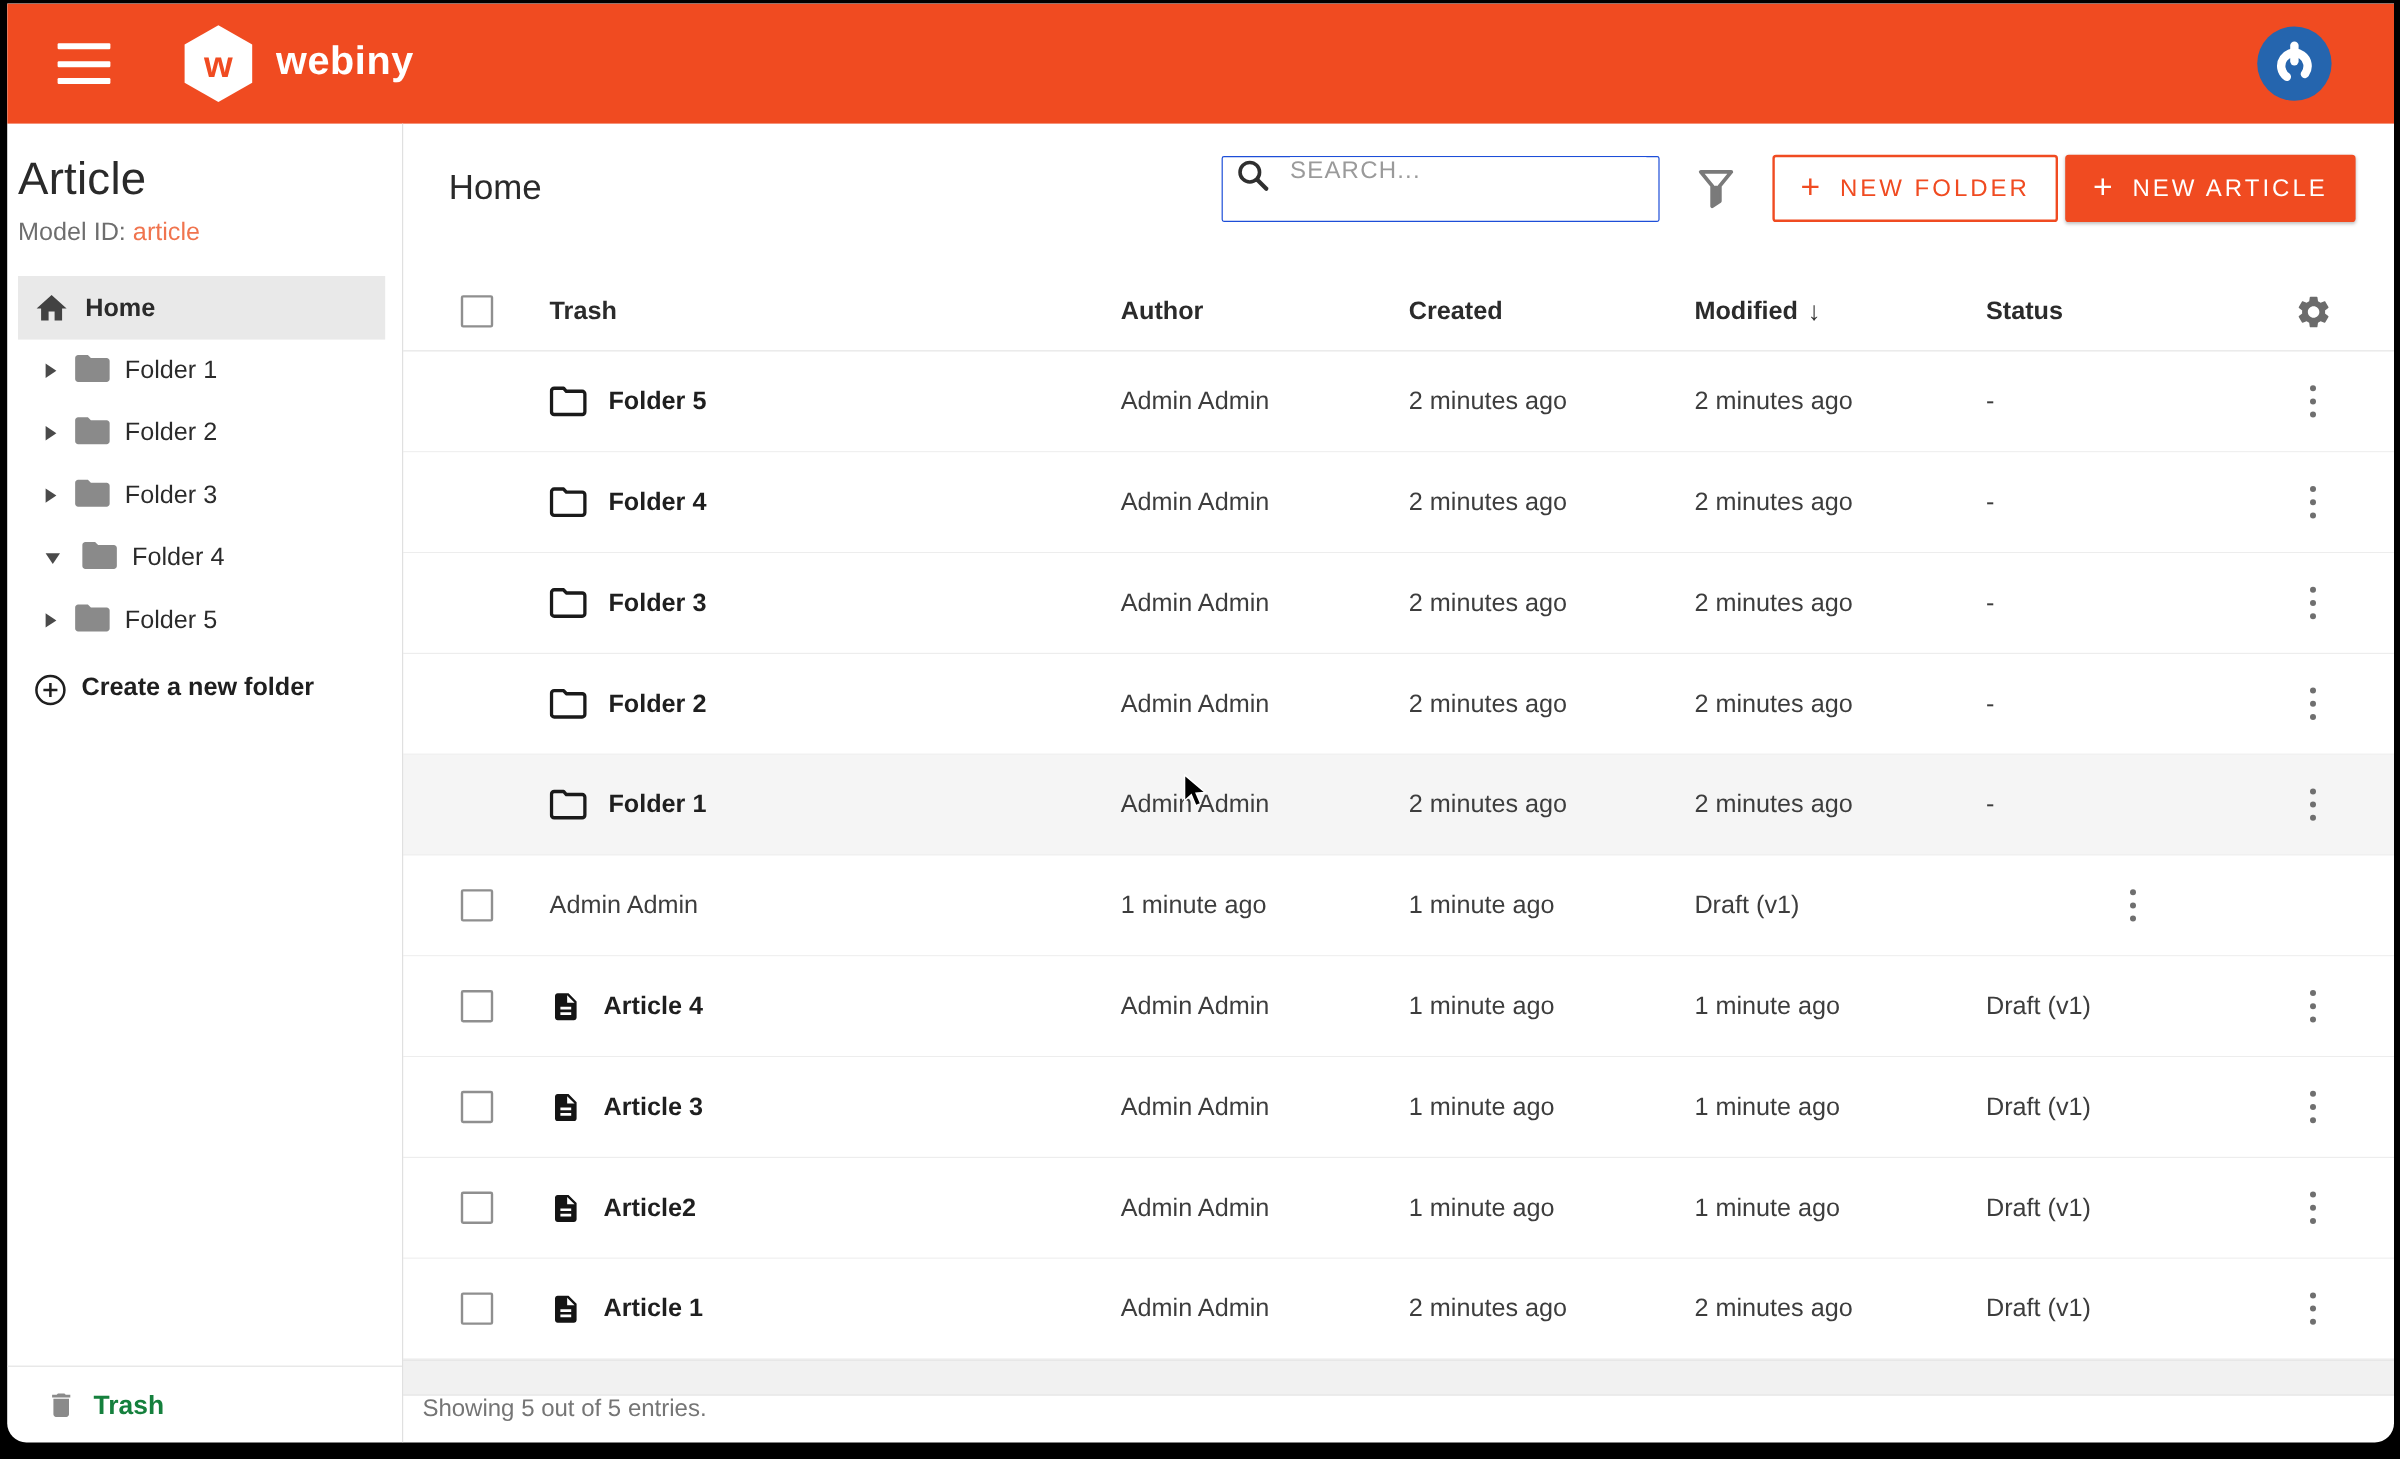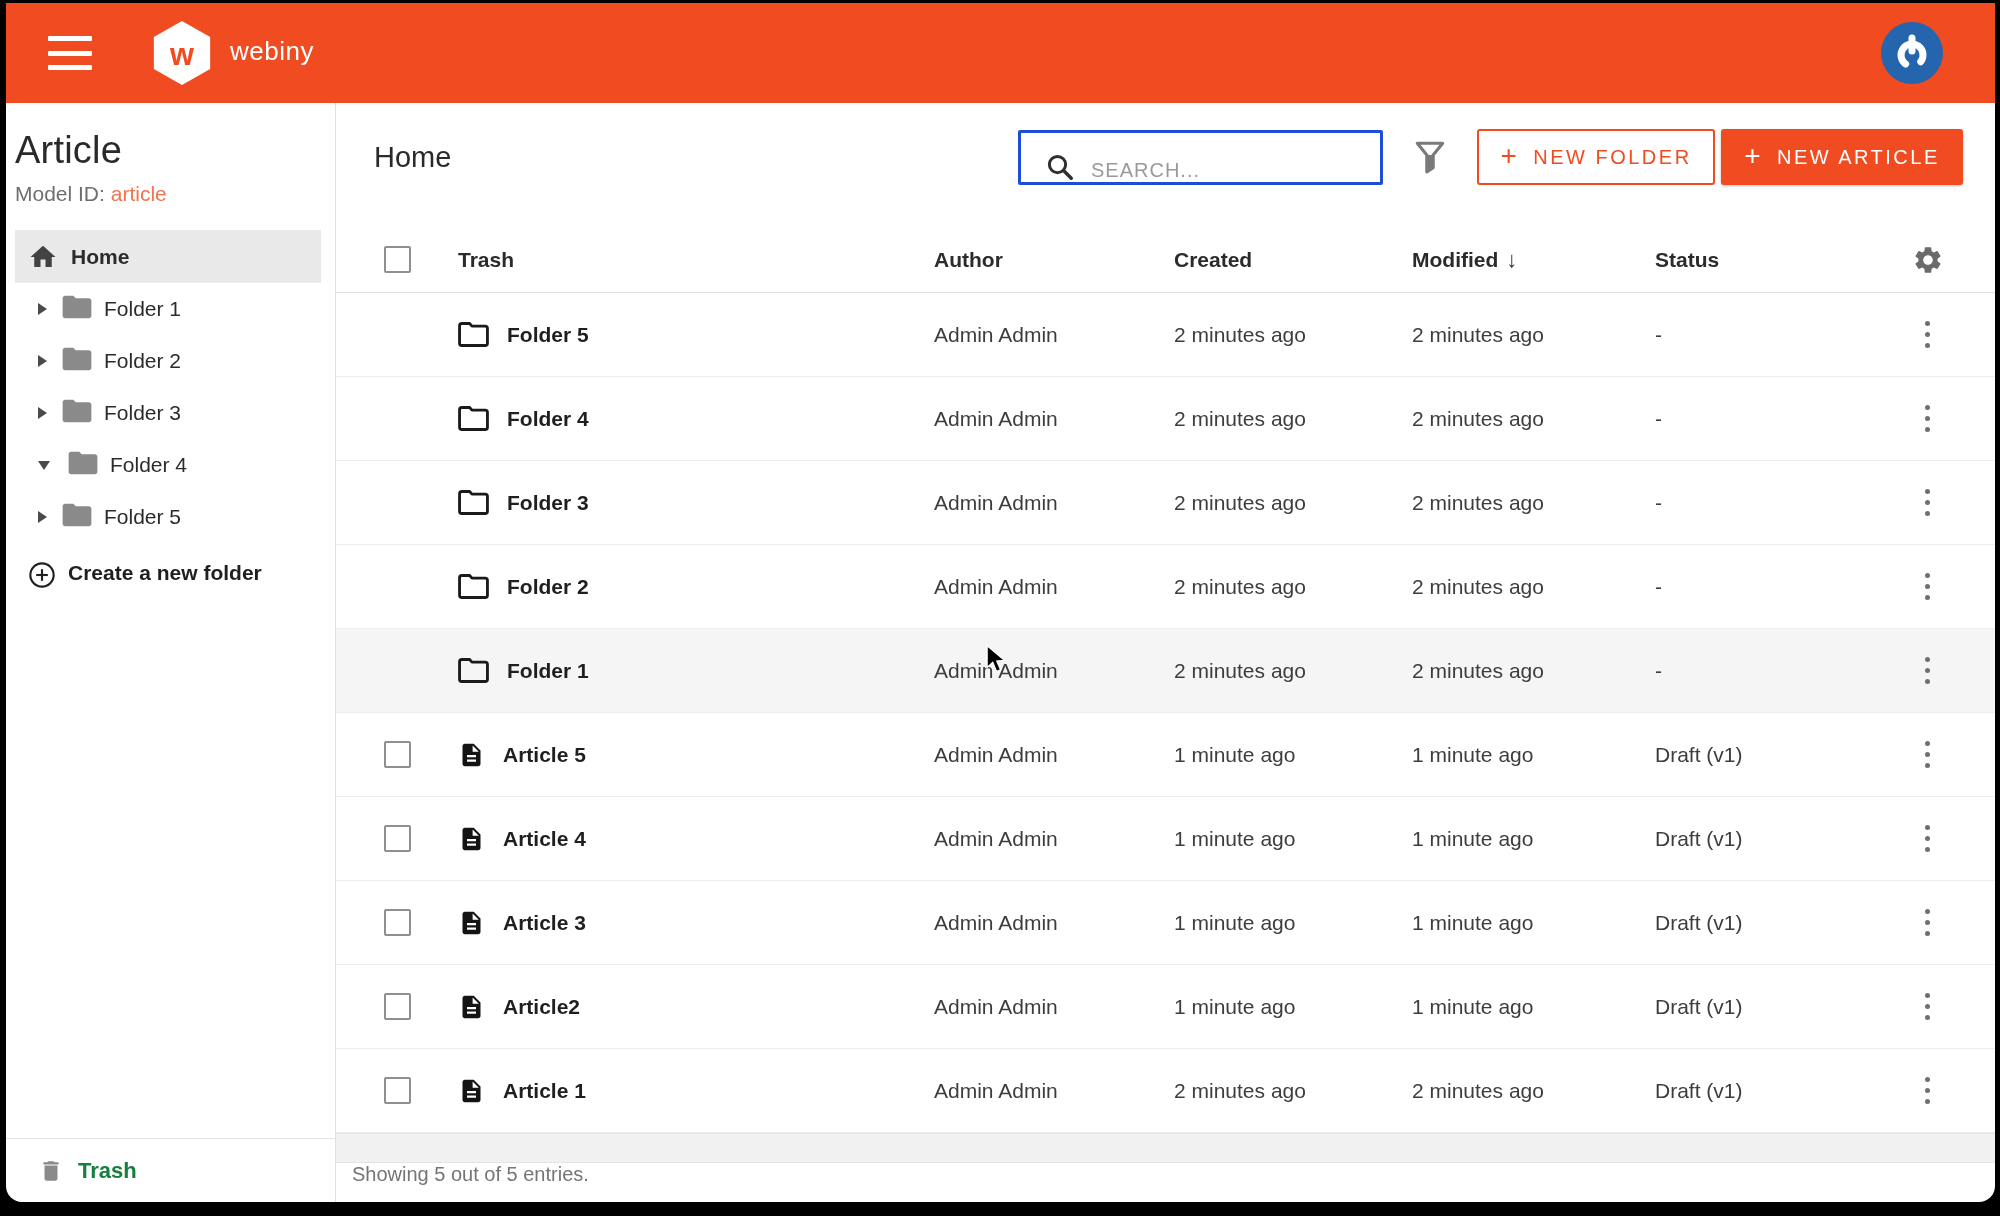--- a/index.html
+++ b/index.html
@@ -11,21 +11,21 @@
     display:flex; flex-direction:column; }
 
   
   .topnav { height:100px; background:#F04B21; flex:0 0 auto;
     display:flex; align-items:center; padding:0 30px; }
   .hamburger { width:44px; height:34px; display:flex; flex-direction:column;
     justify-content:space-between; margin-left:12px; cursor:pointer; }
   .hamburger span { display:block; height:5px; background:#fff; border-radius:1px; }
   .brand { display:flex; align-items:center; margin-left:58px; }
   .hex { width:64px; height:68px; }
-  .wordmark { color:#fff; font-size:26px; font-weight:normal; letter-spacing:.5px;
+  .wordmark { color:#fff; font-size:33px; font-weight:bold; letter-spacing:.5px;
     margin-left:16px; position:relative; top:-2px; }
   .avatar { margin-left:auto; width:62px; height:62px; border-radius:50%;
     background:#2565AE; display:flex; align-items:center; justify-content:center;
     margin-right:22px; cursor:pointer; }
 
   
   .body-split { flex:1; display:flex; min-height:0; }
 
   
   .sidebar { width:330px; flex:0 0 auto; border-right:1px solid #E0E0E0;
@@ -53,22 +53,22 @@
   .create-folder .lbl { font-size:21px; font-weight:bold; color:#1F1F1F; }
   .sb-trash { margin-top:auto; border-top:1px solid #E3E3E3; height:64px;
     display:flex; align-items:center; gap:14px; padding-left:32px; cursor:pointer; }
   .sb-trash .lbl { font-size:22px; font-weight:bold; color:#15803d; }
 
   
   .main { flex:1; display:flex; flex-direction:column; min-width:0; }
   .main-topbar { height:108px; flex:0 0 auto; display:flex; align-items:center;
     padding:0 32px 0 38px; }
   .main-title { font-size:29px; color:#2A2A2A; }
-  .searchbox { margin-left:auto; width:365px; height:55px; border:3px solid #1d4ed8;
-    border-radius:2px; display:flex; align-items:flex-end; padding:0 24px; gap:16px;
+  .searchbox { margin-left:auto; width:365px; height:55px; border:1px solid #1d4ed8;
+    border-radius:2px; display:flex; align-items:flex-start; padding:0 10px; gap:16px;
     background:#fff; }
   .searchbox input { border:none; outline:none; flex:1; font-size:20px;
     letter-spacing:1px; color:#333; font-family:"Liberation Sans",sans-serif; }
   .searchbox input::placeholder { color:#9A9A9A; }
   .filter-btn { margin:0 30px; cursor:pointer; display:flex; align-items:center; }
   .btn { height:56px; border-radius:3px; display:flex; align-items:center;
     justify-content:center; gap:14px; font-size:20px; letter-spacing:2.5px;
     cursor:pointer; font-family:"Liberation Sans",sans-serif; }
   .btn .plus { font-size:28px; font-weight:normal; position:relative; top:-1px; }
   .btn-outline { width:238px; background:#fff; border:2px solid #F04B21;
@@ -354,26 +354,20 @@
                     <i></i>
                     <i></i>
                     <i></i>
                   </div>
                 </div>
               </div>
               <div class="trow row">
                 <div>
                   <div class="checkbox"></div>
                 </div>
-     <div class="namecell">
-                  <svg width="27" height="32" viewBox="0 0 24 24">
-                    <path d="M14 2H6c-1.1 0-2 .9-2 2v16c0 1.1.9 2 2 2h12c1.1 0 2-.9 2-2V8l-6-6zm2 16H8v-2h8v2zm0-4H8v-2h8v2zm-3-5V3.5L18.5 9H13z" fill="#141414"></path>
-                  </svg>
-        <span class="nm">Article 5</span>
-                </div>
      <div class="cell">Admin Admin</div>
      <div class="cell">1 minute ago</div>
      <div class="cell">1 minute ago</div>
      <div class="cell">Draft (v1)</div>
      <div class="actions">
                   <div class="kebab">
                     <i></i>
                     <i></i>
                     <i></i>
                   </div>

